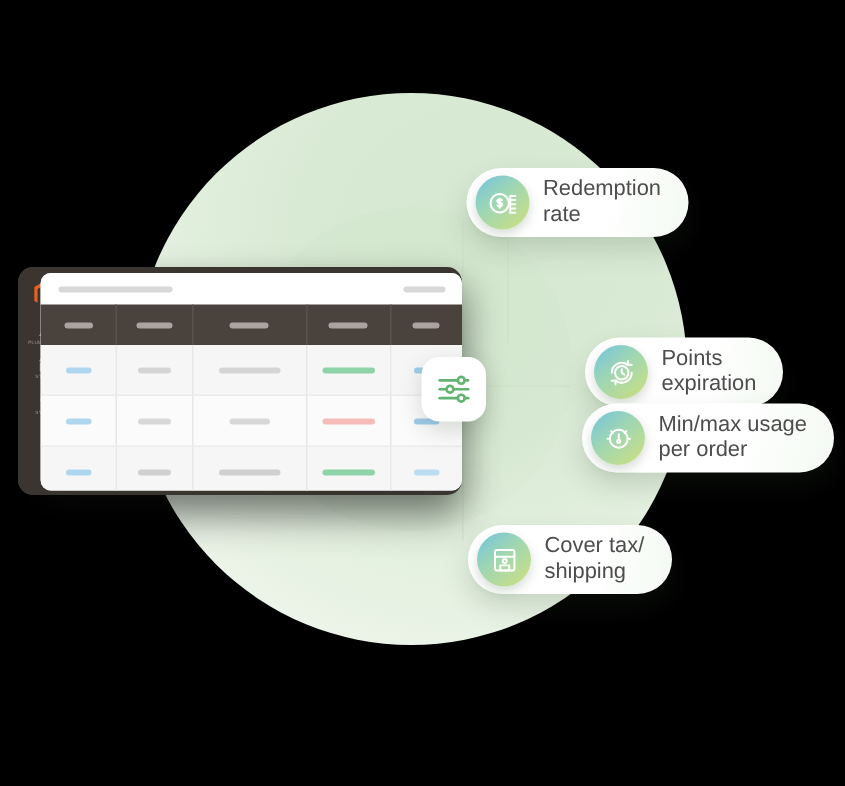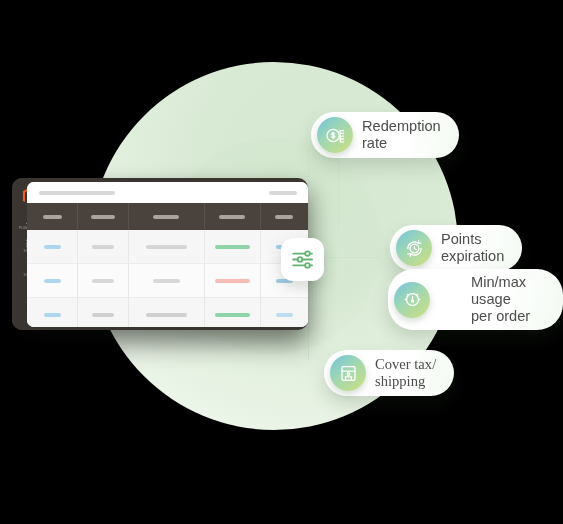--- a/index.html
+++ b/index.html
@@ -69,22 +69,22 @@
       box-shadow:0 9px 18px rgba(45,70,45,.17);}
   .pill .badge{width:36px;height:36px;border-radius:50%;flex:0 0 36px;
       background:linear-gradient(140deg,#6fc3e0 0%,#9ed6b4 42%,#cfe07e 100%);
       display:flex;align-items:center;justify-content:center;
       box-shadow:0 3px 7px rgba(60,90,60,.22);}
   .pill .txt{margin-left:9px;font-size:14.6px;line-height:1.17;color:#4d4d4d;
       white-space:pre-line;}
 
   #p1{left:311px;top:112px;}
   #p2{left:390px;top:193px;margin-top:32px;}
-  #p3{left:388px;top:269px;gap:32px;}
-  #p4{left:324px;top:350px;font-family:Liberation Serif, serif;}
+  #p3{left:388px;top:269px;}
+  #p4{left:312px;top:350px;}
 </style>
 </head>
 <body>
 
 <div id="stage">
 
   <div class="circle-outer"></div>
   <div class="circle-inner"></div>
 
   <div class="conn conn-v" style="left:308px;top:148px;height:212px;"></div>

